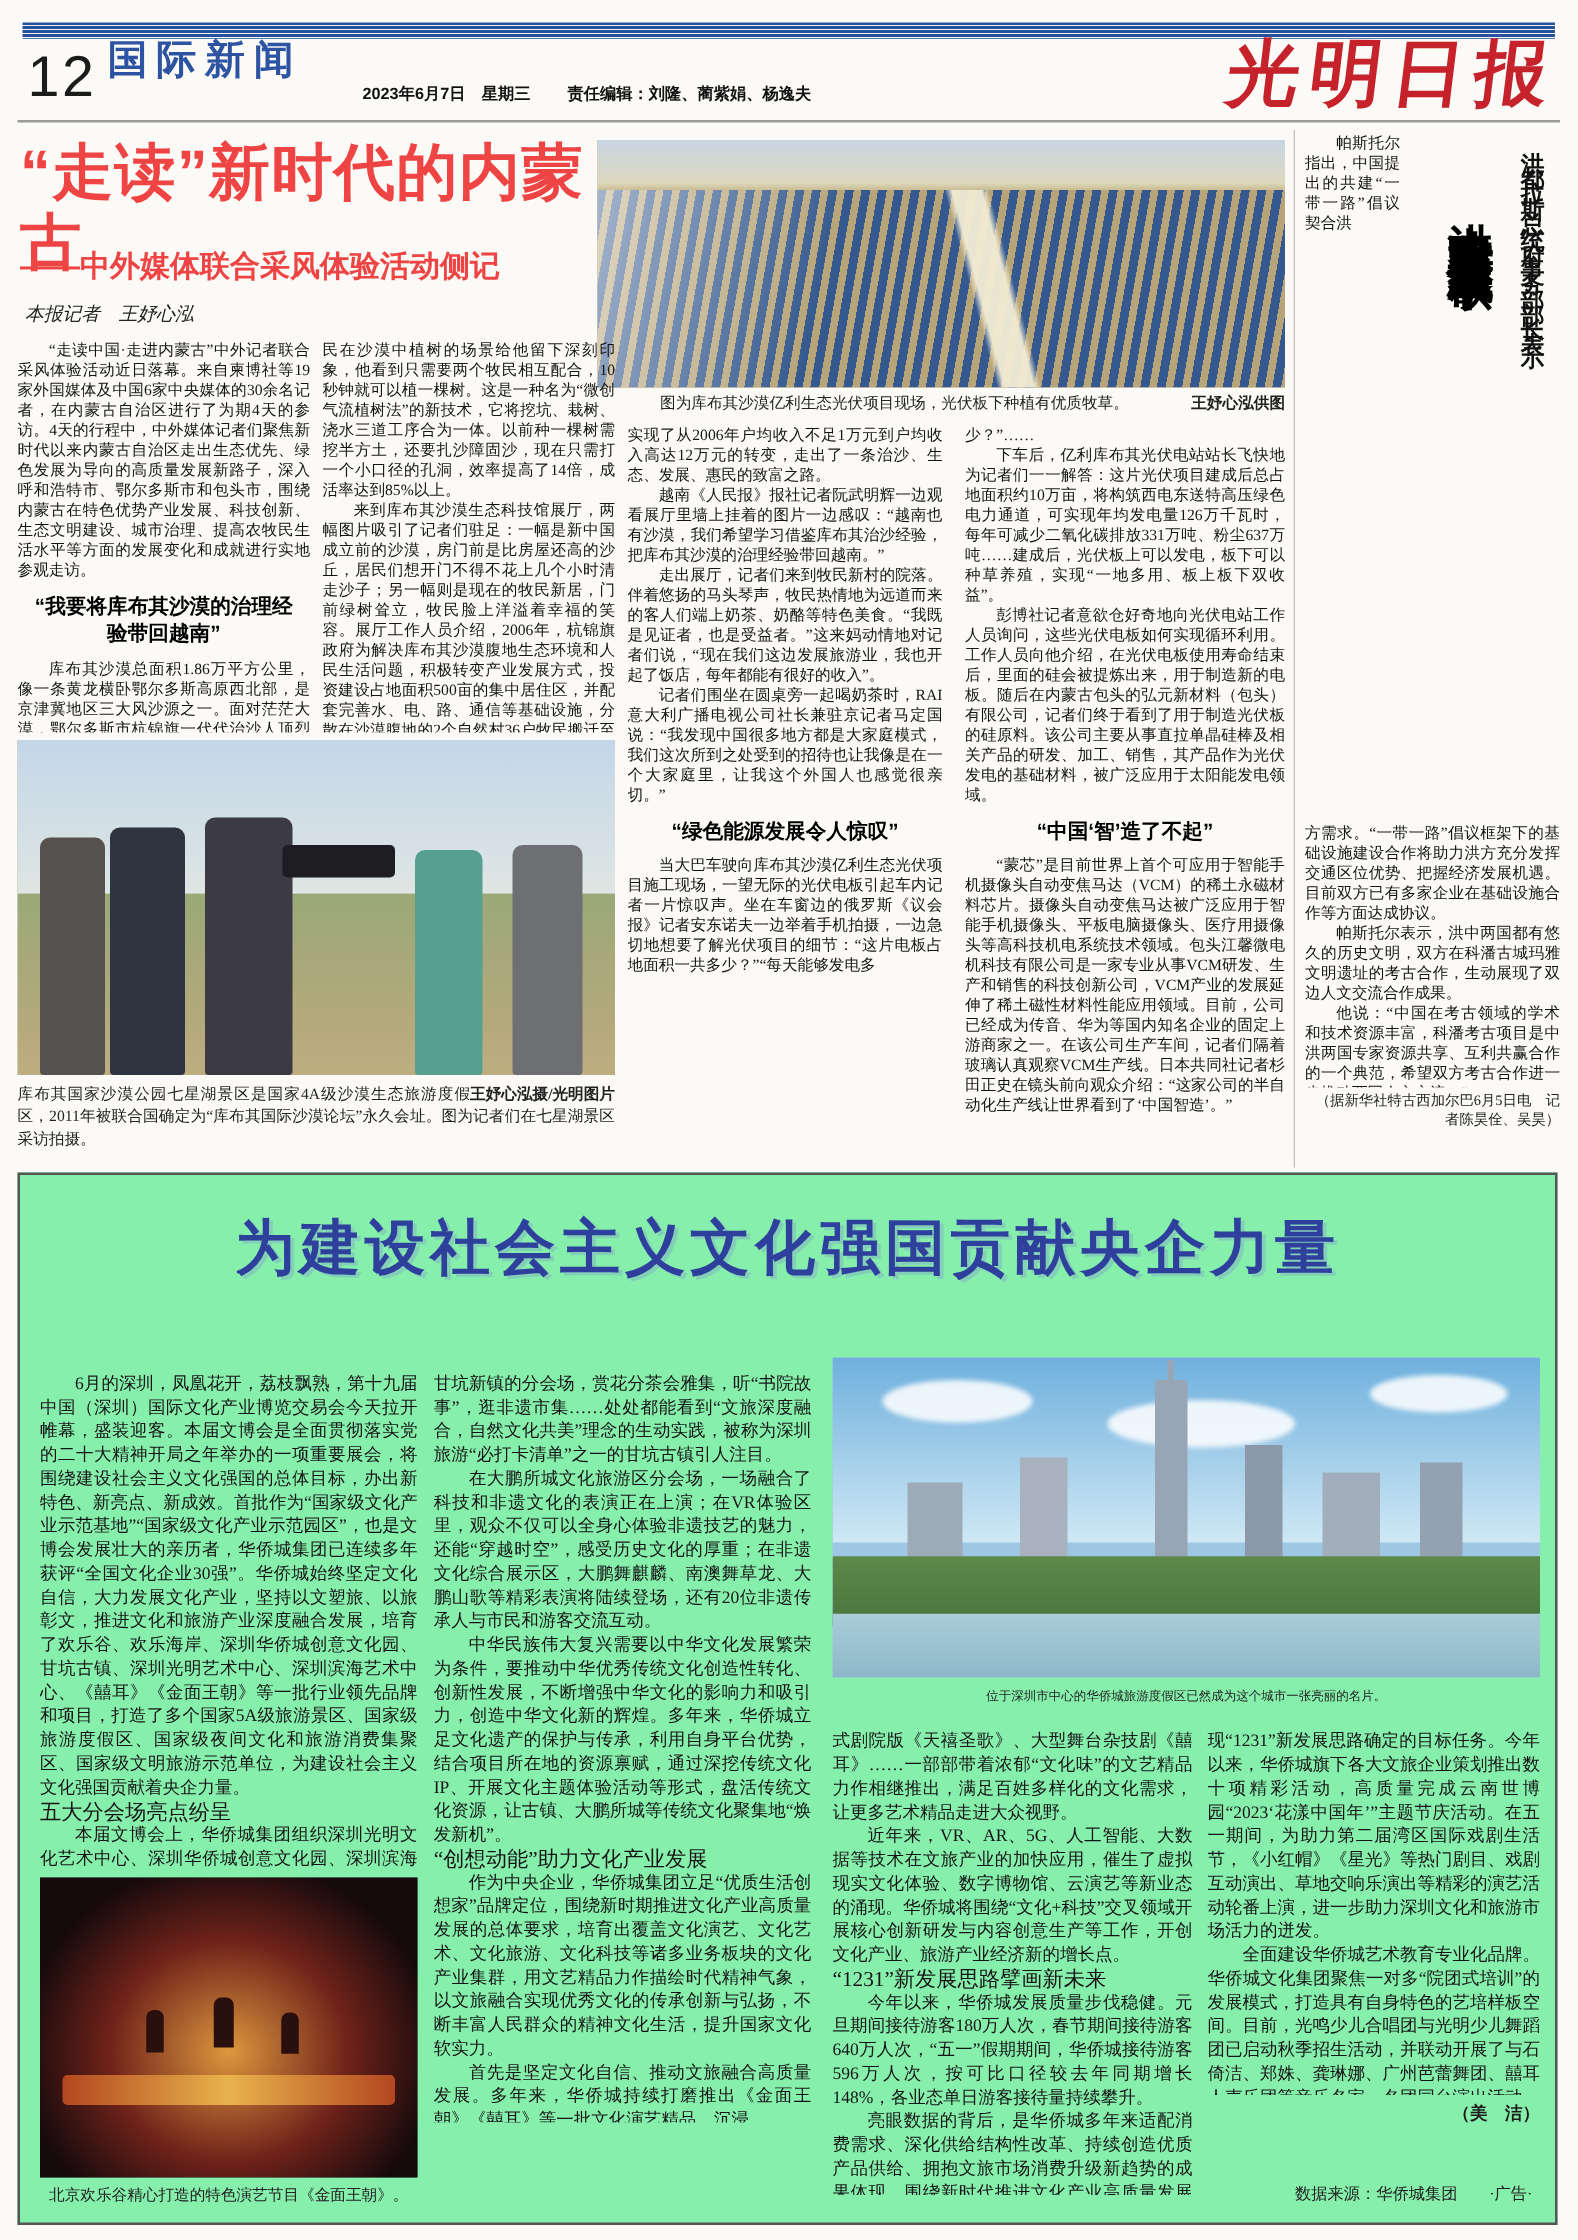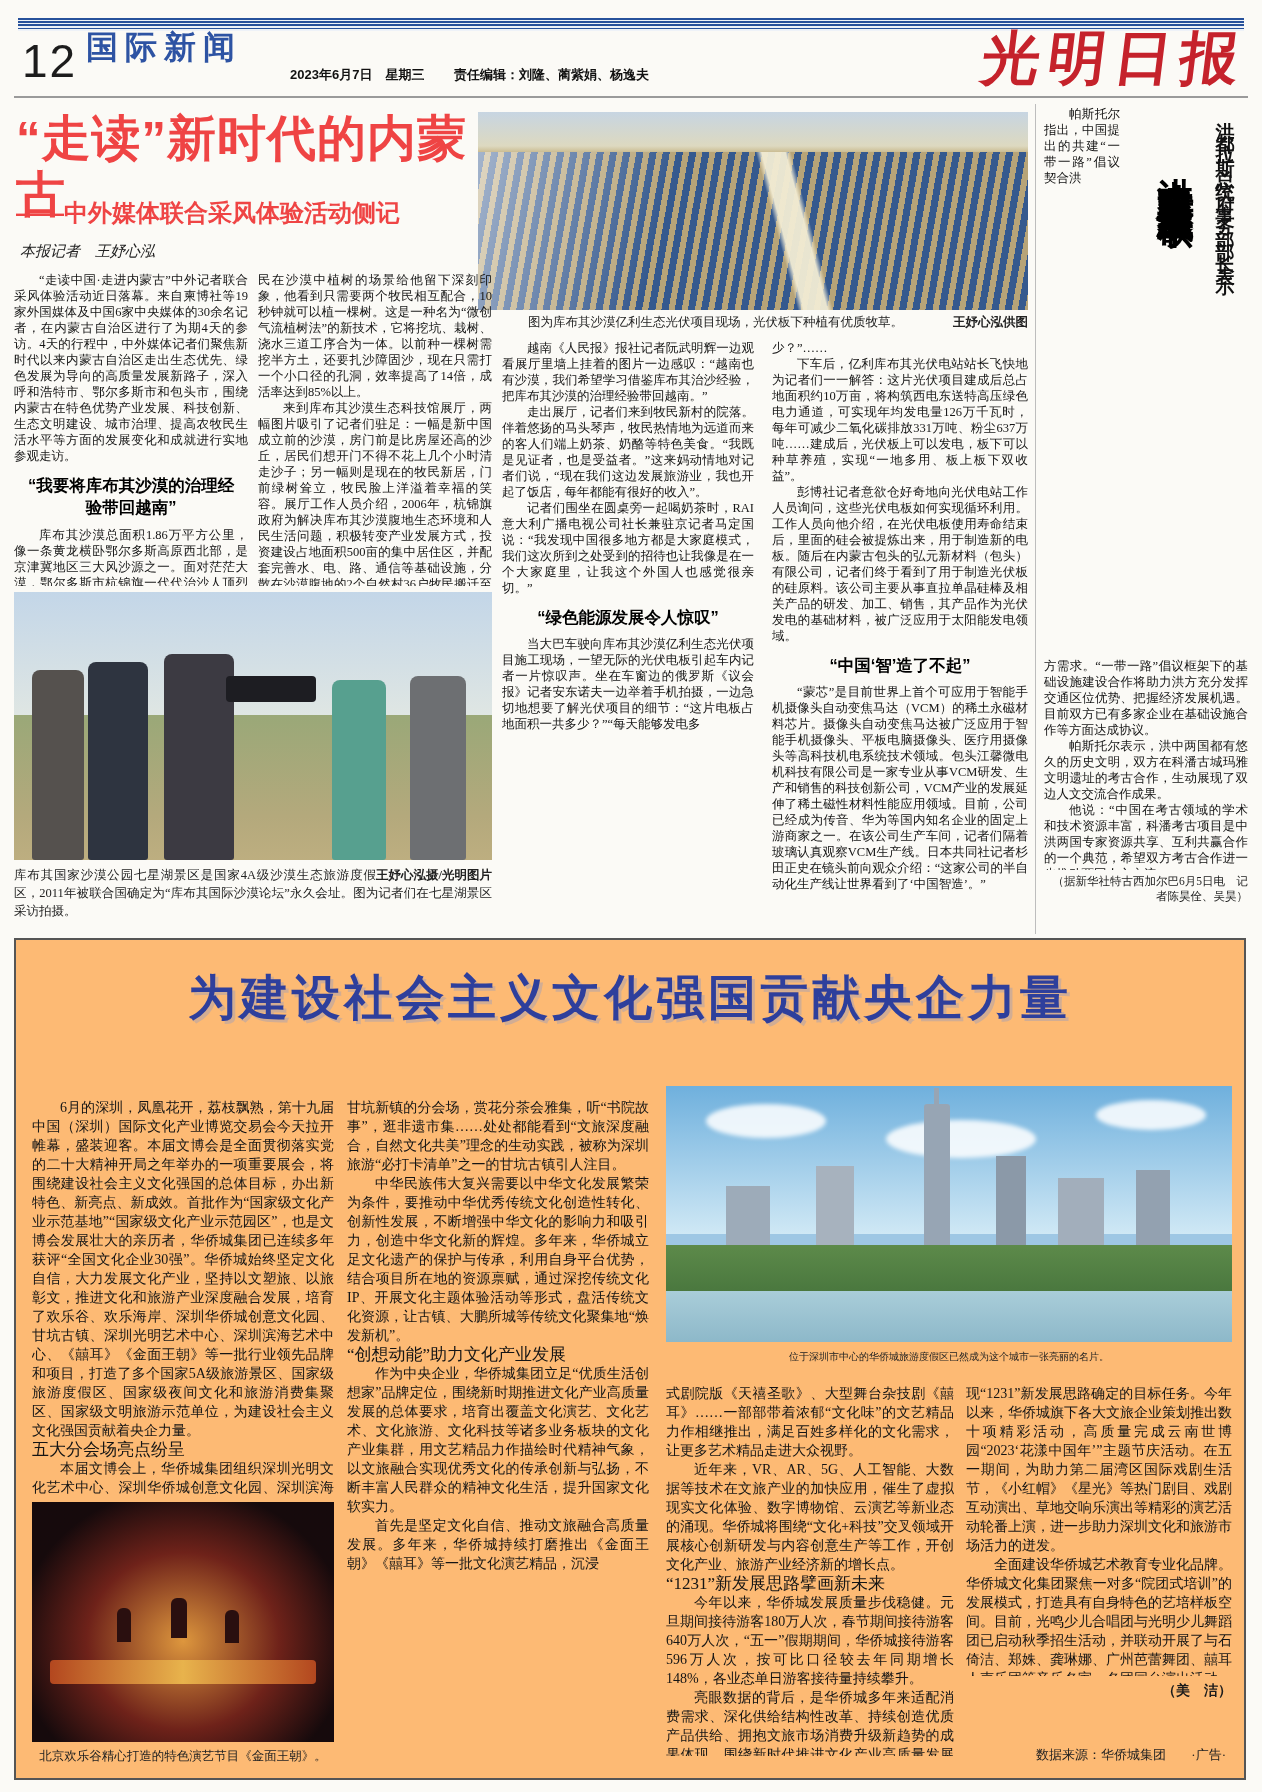--- a/index.html
+++ b/index.html
@@ -71,21 +71,21 @@
   .v{writing-mode:vertical-rl;text-orientation:upright;}
   .side-kicker{left:1212px;top:106px;height:560px;font-family:"Liberation Sans","DejaVu Sans",sans-serif;
     font-size:19px;font-weight:700;letter-spacing:12px;color:#111;}
   .side-headline{left:1150px;top:148px;height:520px;font-size:37px;font-weight:900;
     letter-spacing:3px;color:#000;font-family:"Liberation Serif","DejaVu Serif",serif;}
   .side-narrow{left:1044px;top:106px;width:76px;height:548px;}
   .side-wide{left:1044px;top:658px;width:204px;height:212px;}
   .side-credit{left:1044px;top:874px;width:204px;font-size:11.5px;text-align:right;color:#222;line-height:15px;}
 
   
-  .ad-box{left:14px;top:938px;width:1228px;height:838px;border:2px solid #555;background:#fdba74;}
+  .ad-box{left:14px;top:938px;width:1228px;height:838px;border:2px solid #555;background:#86efac;}
   .ad-title{left:0;top:26px;width:100%;text-align:center;
     font-family:"Liberation Sans","DejaVu Sans",sans-serif;font-size:48px;font-weight:900;
     color:#2e3f9c;letter-spacing:4px;text-shadow:3px 3px 0 rgba(130,148,205,.35);}
   .ad-subtitle{left:0;top:98px;width:100%;text-align:center;
     font-family:"Liberation Sans","DejaVu Sans",sans-serif;font-size:27px;font-weight:800;color:#111;}
   .ad-col{overflow:hidden;font-size:14px;line-height:19px;text-align:justify;color:#141414;}
   .ad-col .para{margin:0;text-indent:2em;}
   .ad-col .para.noindent{text-indent:0;}
   .ad-col .barhead{font-size:17px;}
   .a1{left:16px;top:158px;width:302px;height:400px;}
@@ -143,20 +143,21 @@
 <div class="abs col c1">
     <p class="para">“走读中国·走进内蒙古”中外记者联合采风体验活动近日落幕。来自柬博社等19家外国媒体及中国6家中央媒体的30余名记者，在内蒙古自治区进行了为期4天的参访。4天的行程中，中外媒体记者们聚焦新时代以来内蒙古自治区走出生态优先、绿色发展为导向的高质量发展新路子，深入呼和浩特市、鄂尔多斯市和包头市，围绕内蒙古在特色优势产业发展、科技创新、生态文明建设、城市治理、提高农牧民生活水平等方面的发展变化和成就进行实地参观走访。</p>
     <div class="subhead">“我要将库布其沙漠的治理经验带回越南”</div>
     <p class="para">库布其沙漠总面积1.86万平方公里，像一条黄龙横卧鄂尔多斯高原西北部，是京津冀地区三大风沙源之一。面对茫茫大漠，鄂尔多斯市杭锦旗一代代治沙人顶烈日、抗严寒、战风沙，有力推进祖国北疆生态安全屏障建设，治理库布其沙漠面积达到6000多平方公里。日本北海道新闻社支社长古田夏也说，牧</p>
   </div>
 <div class="abs col c2">
     <p class="para noindent">民在沙漠中植树的场景给他留下深刻印象，他看到只需要两个牧民相互配合，10秒钟就可以植一棵树。这是一种名为“微创气流植树法”的新技术，它将挖坑、栽树、浇水三道工序合为一体。以前种一棵树需挖半方土，还要扎沙障固沙，现在只需打一个小口径的孔洞，效率提高了14倍，成活率达到85%以上。</p>
     <p class="para">来到库布其沙漠生态科技馆展厅，两幅图片吸引了记者们驻足：一幅是新中国成立前的沙漠，房门前是比房屋还高的沙丘，居民们想开门不得不花上几个小时清走沙子；另一幅则是现在的牧民新居，门前绿树耸立，牧民脸上洋溢着幸福的笑容。展厅工作人员介绍，2006年，杭锦旗政府为解决库布其沙漠腹地生态环境和人民生活问题，积极转变产业发展方式，投资建设占地面积500亩的集中居住区，并配套完善水、电、路、通信等基础设施，分散在沙漠腹地的2个自然村36户牧民搬迁至此，鼓励农牧民转型发展、入股企业，大力发展沙漠服务业。如今，牧民新村36户农牧民</p>
   </div>
 <div class="abs col c3">
+    <p class="para noindent">实现了从2006年户均收入不足1万元到户均收入高达12万元的转变，走出了一条治沙、生态、发展、惠民的致富之路。</p>
     <p class="para">越南《人民报》报社记者阮武明辉一边观看展厅里墙上挂着的图片一边感叹：“越南也有沙漠，我们希望学习借鉴库布其治沙经验，把库布其沙漠的治理经验带回越南。”</p>
     <p class="para">走出展厅，记者们来到牧民新村的院落。伴着悠扬的马头琴声，牧民热情地为远道而来的客人们端上奶茶、奶酪等特色美食。“我既是见证者，也是受益者。”这来妈动情地对记者们说，“现在我们这边发展旅游业，我也开起了饭店，每年都能有很好的收入”。</p>
     <p class="para">记者们围坐在圆桌旁一起喝奶茶时，RAI意大利广播电视公司社长兼驻京记者马定国说：“我发现中国很多地方都是大家庭模式，我们这次所到之处受到的招待也让我像是在一个大家庭里，让我这个外国人也感觉很亲切。”</p>
     <div class="subhead">“绿色能源发展令人惊叹”</div>
     <p class="para">当大巴车驶向库布其沙漠亿利生态光伏项目施工现场，一望无际的光伏电板引起车内记者一片惊叹声。坐在车窗边的俄罗斯《议会报》记者安东诺夫一边举着手机拍摄，一边急切地想要了解光伏项目的细节：“这片电板占地面积一共多少？”“每天能够发电多</p>
   </div>
 <div class="abs col c4">
     <p class="para noindent">少？”……</p>
     <p class="para">下车后，亿利库布其光伏电站站长飞快地为记者们一一解答：这片光伏项目建成后总占地面积约10万亩，将构筑西电东送特高压绿色电力通道，可实现年均发电量126万千瓦时，每年可减少二氧化碳排放331万吨、粉尘637万吨……建成后，光伏板上可以发电，板下可以种草养殖，实现“一地多用、板上板下双收益”。</p>
     <p class="para">彭博社记者意欲仓好奇地向光伏电站工作人员询问，这些光伏电板如何实现循环利用。工作人员向他介绍，在光伏电板使用寿命结束后，里面的硅会被提炼出来，用于制造新的电板。随后在内蒙古包头的弘元新材料（包头）有限公司，记者们终于看到了用于制造光伏板的硅原料。该公司主要从事直拉单晶硅棒及相关产品的研发、加工、销售，其产品作为光伏发电的基础材料，被广泛应用于太阳能发电领域。</p>
@@ -195,20 +196,21 @@
 <div class="abs ad-box">
   <div class="abs ad-title">为建设社会主义文化强国贡献央企力量</div>
 
   <div class="abs ad-col a1">
       <p class="para">6月的深圳，凤凰花开，荔枝飘熟，第十九届中国（深圳）国际文化产业博览交易会今天拉开帷幕，盛装迎客。本届文博会是全面贯彻落实党的二十大精神开局之年举办的一项重要展会，将围绕建设社会主义文化强国的总体目标，办出新特色、新亮点、新成效。首批作为“国家级文化产业示范基地”“国家级文化产业示范园区”，也是文博会发展壮大的亲历者，华侨城集团已连续多年获评“全国文化企业30强”。华侨城始终坚定文化自信，大力发展文化产业，坚持以文塑旅、以旅彰文，推进文化和旅游产业深度融合发展，培育了欢乐谷、欢乐海岸、深圳华侨城创意文化园、甘坑古镇、深圳光明艺术中心、深圳滨海艺术中心、《囍耳》《金面王朝》等一批行业领先品牌和项目，打造了多个国家5A级旅游景区、国家级旅游度假区、国家级夜间文化和旅游消费集聚区、国家级文明旅游示范单位，为建设社会主义文化强国贡献着央企力量。</p>
       <div class="barhead">五大分会场亮点纷呈</div>
       <p class="para">本届文博会上，华侨城集团组织深圳光明文化艺术中心、深圳华侨城创意文化园、深圳滨海艺术中心、甘坑新镇、大鹏所城文化旅游区五大分会场，推出众多高品质文旅项目，激发文旅市场消费活力，为市民游客献上一场文化盛宴。</p>
     </div>
   <div class="abs ad-col a2">
       <p class="para noindent">甘坑新镇的分会场，赏花分茶会雅集，听“书院故事”，逛非遗市集……处处都能看到“文旅深度融合，自然文化共美”理念的生动实践，被称为深圳旅游“必打卡清单”之一的甘坑古镇引人注目。</p>
+      <p class="para">在大鹏所城文化旅游区分会场，一场融合了科技和非遗文化的表演正在上演；在VR体验区里，观众不仅可以全身心体验非遗技艺的魅力，还能“穿越时空”，感受历史文化的厚重；在非遗文化综合展示区，大鹏舞麒麟、南澳舞草龙、大鹏山歌等精彩表演将陆续登场，还有20位非遗传承人与市民和游客交流互动。</p>
       <p class="para">中华民族伟大复兴需要以中华文化发展繁荣为条件，要推动中华优秀传统文化创造性转化、创新性发展，不断增强中华文化的影响力和吸引力，创造中华文化新的辉煌。多年来，华侨城立足文化遗产的保护与传承，利用自身平台优势，结合项目所在地的资源禀赋，通过深挖传统文化IP、开展文化主题体验活动等形式，盘活传统文化资源，让古镇、大鹏所城等传统文化聚集地“焕发新机”。</p>
       <div class="barhead">“创想动能”助力文化产业发展</div>
       <p class="para">作为中央企业，华侨城集团立足“优质生活创想家”品牌定位，围绕新时期推进文化产业高质量发展的总体要求，培育出覆盖文化演艺、文化艺术、文化旅游、文化科技等诸多业务板块的文化产业集群，用文艺精品力作描绘时代精神气象，以文旅融合实现优秀文化的传承创新与弘扬，不断丰富人民群众的精神文化生活，提升国家文化软实力。</p>
       <p class="para">首先是坚定文化自信、推动文旅融合高质量发展。多年来，华侨城持续打磨推出《金面王朝》《囍耳》等一批文化演艺精品，沉浸</p>
     </div>
   <div class="abs ad-col a3">
       <p class="para noindent">式剧院版《天禧圣歌》、大型舞台杂技剧《囍耳》……一部部带着浓郁“文化味”的文艺精品力作相继推出，满足百姓多样化的文化需求，让更多艺术精品走进大众视野。</p>
       <p class="para">近年来，VR、AR、5G、人工智能、大数据等技术在文旅产业的加快应用，催生了虚拟现实文化体验、数字博物馆、云演艺等新业态的涌现。华侨城将围绕“文化+科技”交叉领域开展核心创新研发与内容创意生产等工作，开创文化产业、旅游产业经济新的增长点。</p>
       <div class="barhead">“1231”新发展思路擘画新未来</div>
       <p class="para">今年以来，华侨城发展质量步伐稳健。元旦期间接待游客180万人次，春节期间接待游客640万人次，“五一”假期期间，华侨城接待游客596万人次，按可比口径较去年同期增长148%，各业态单日游客接待量持续攀升。</p>

